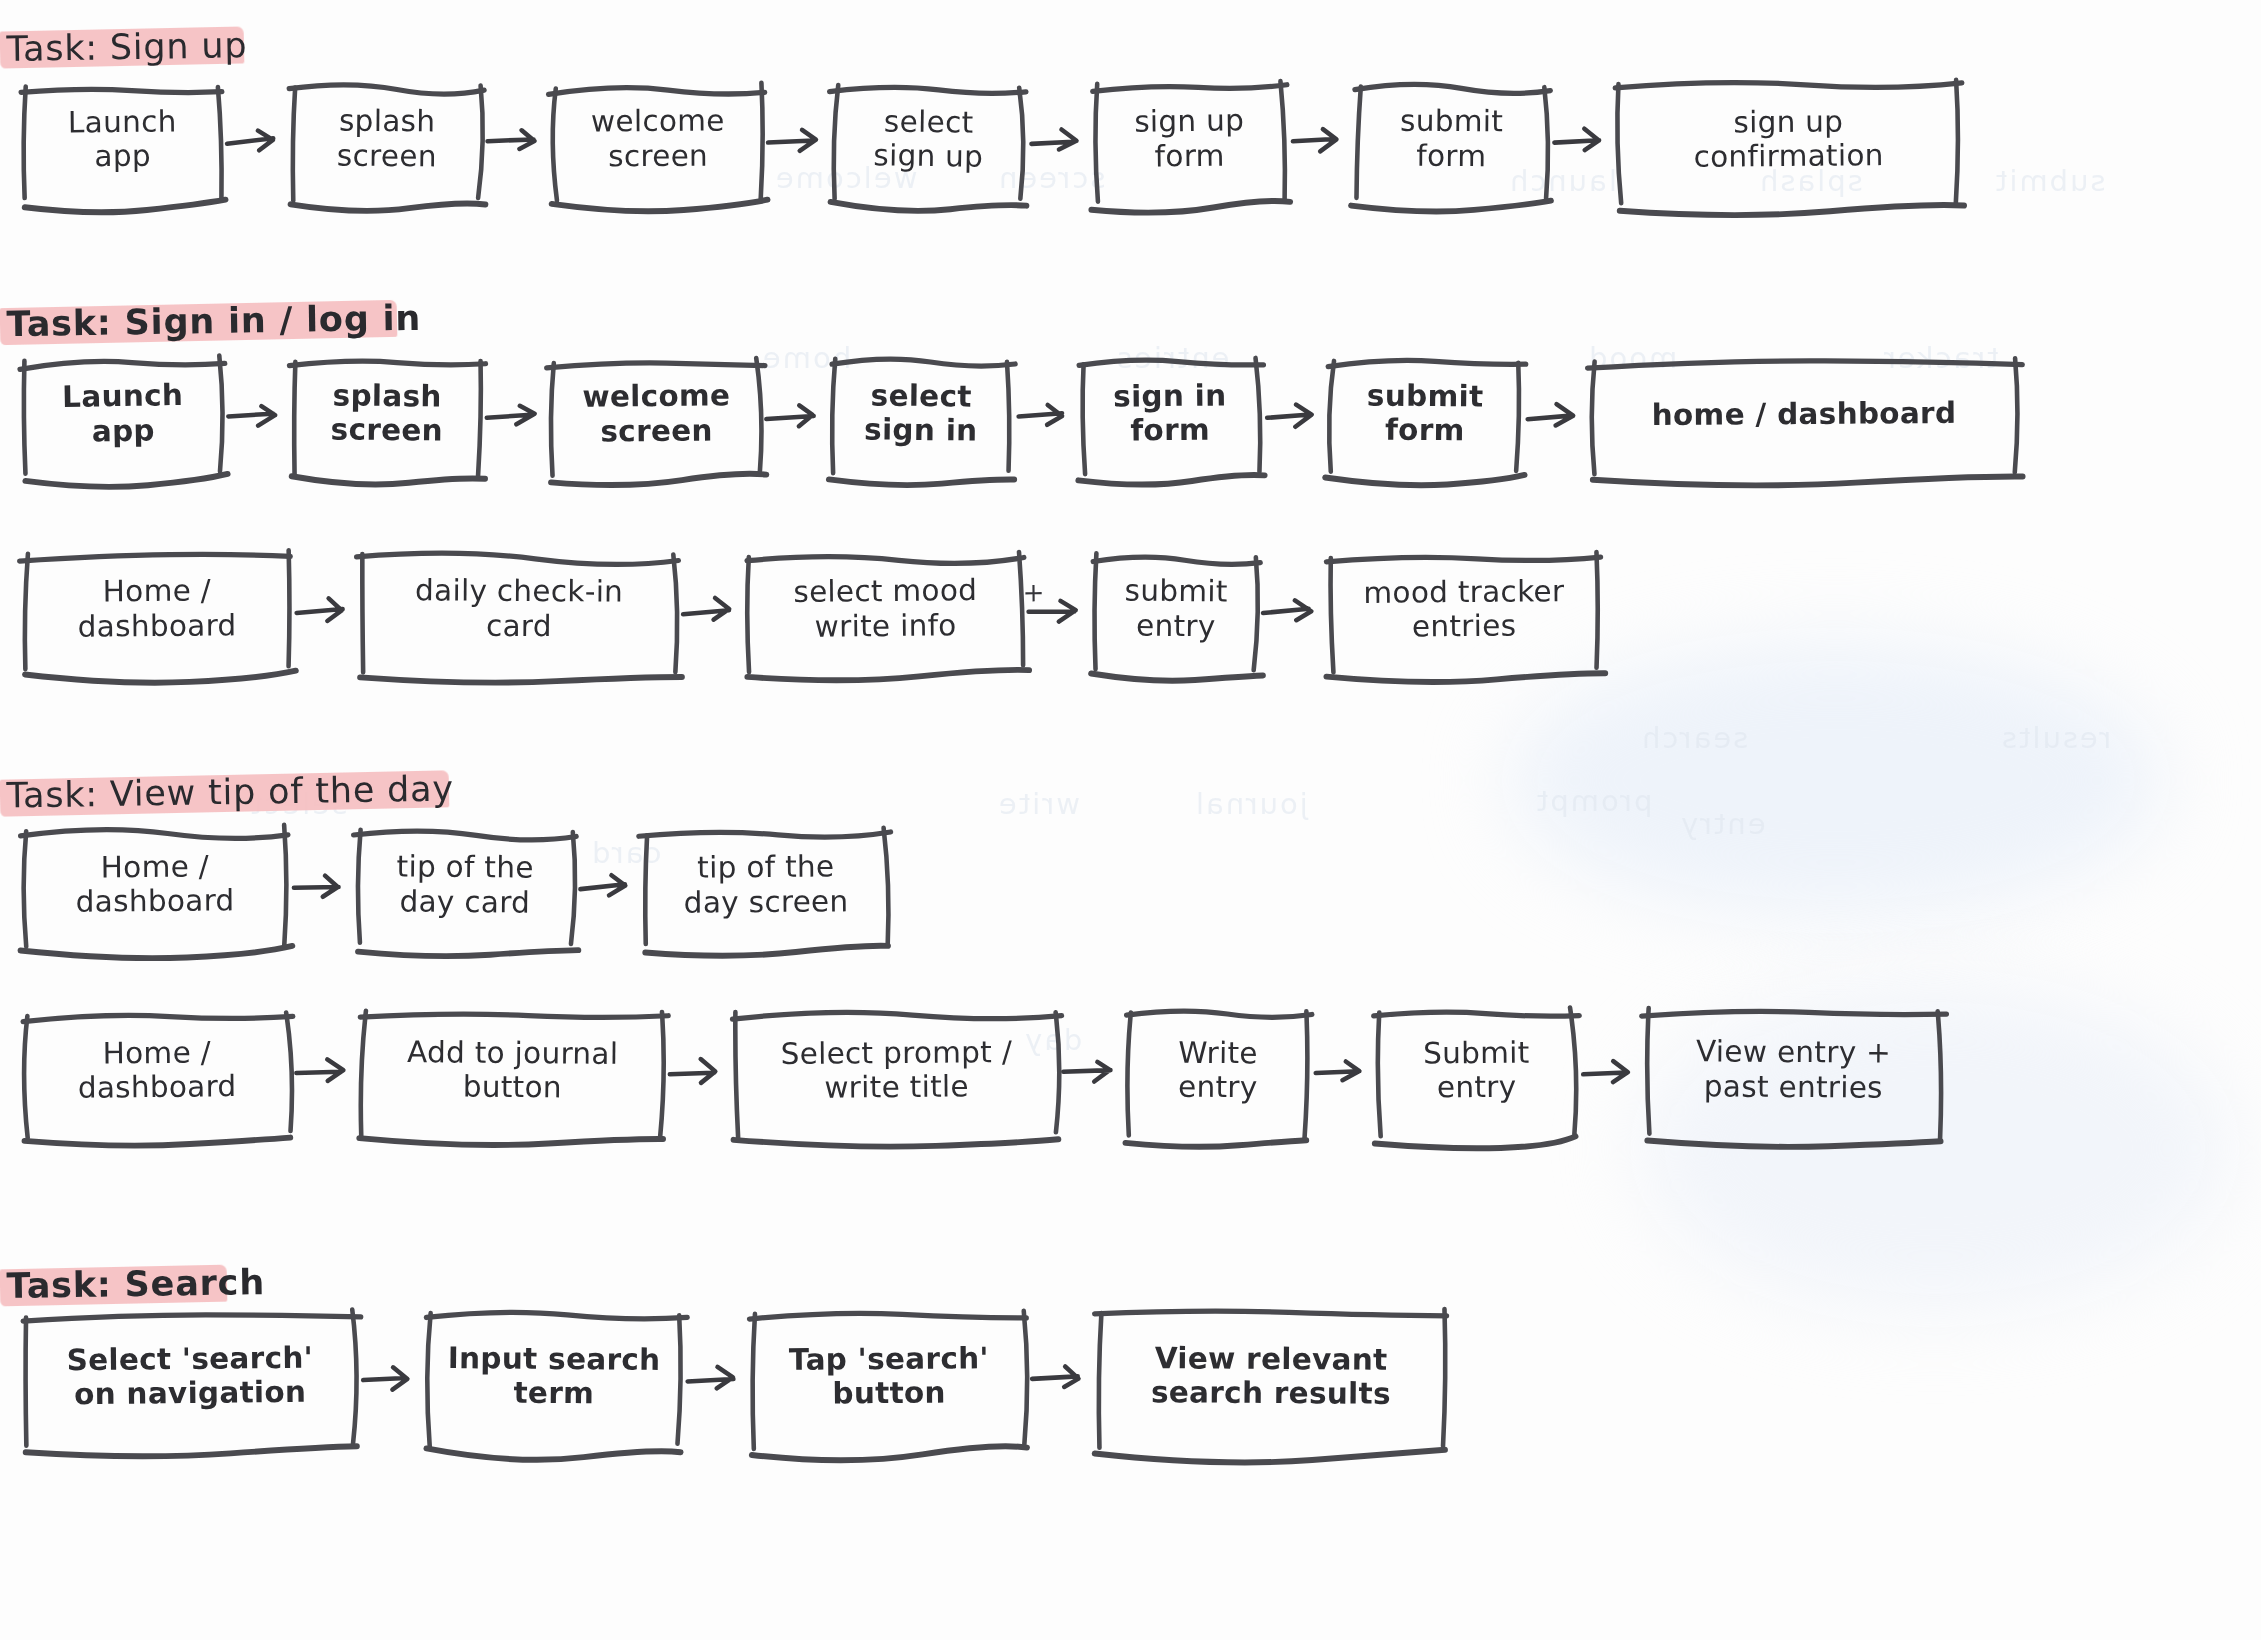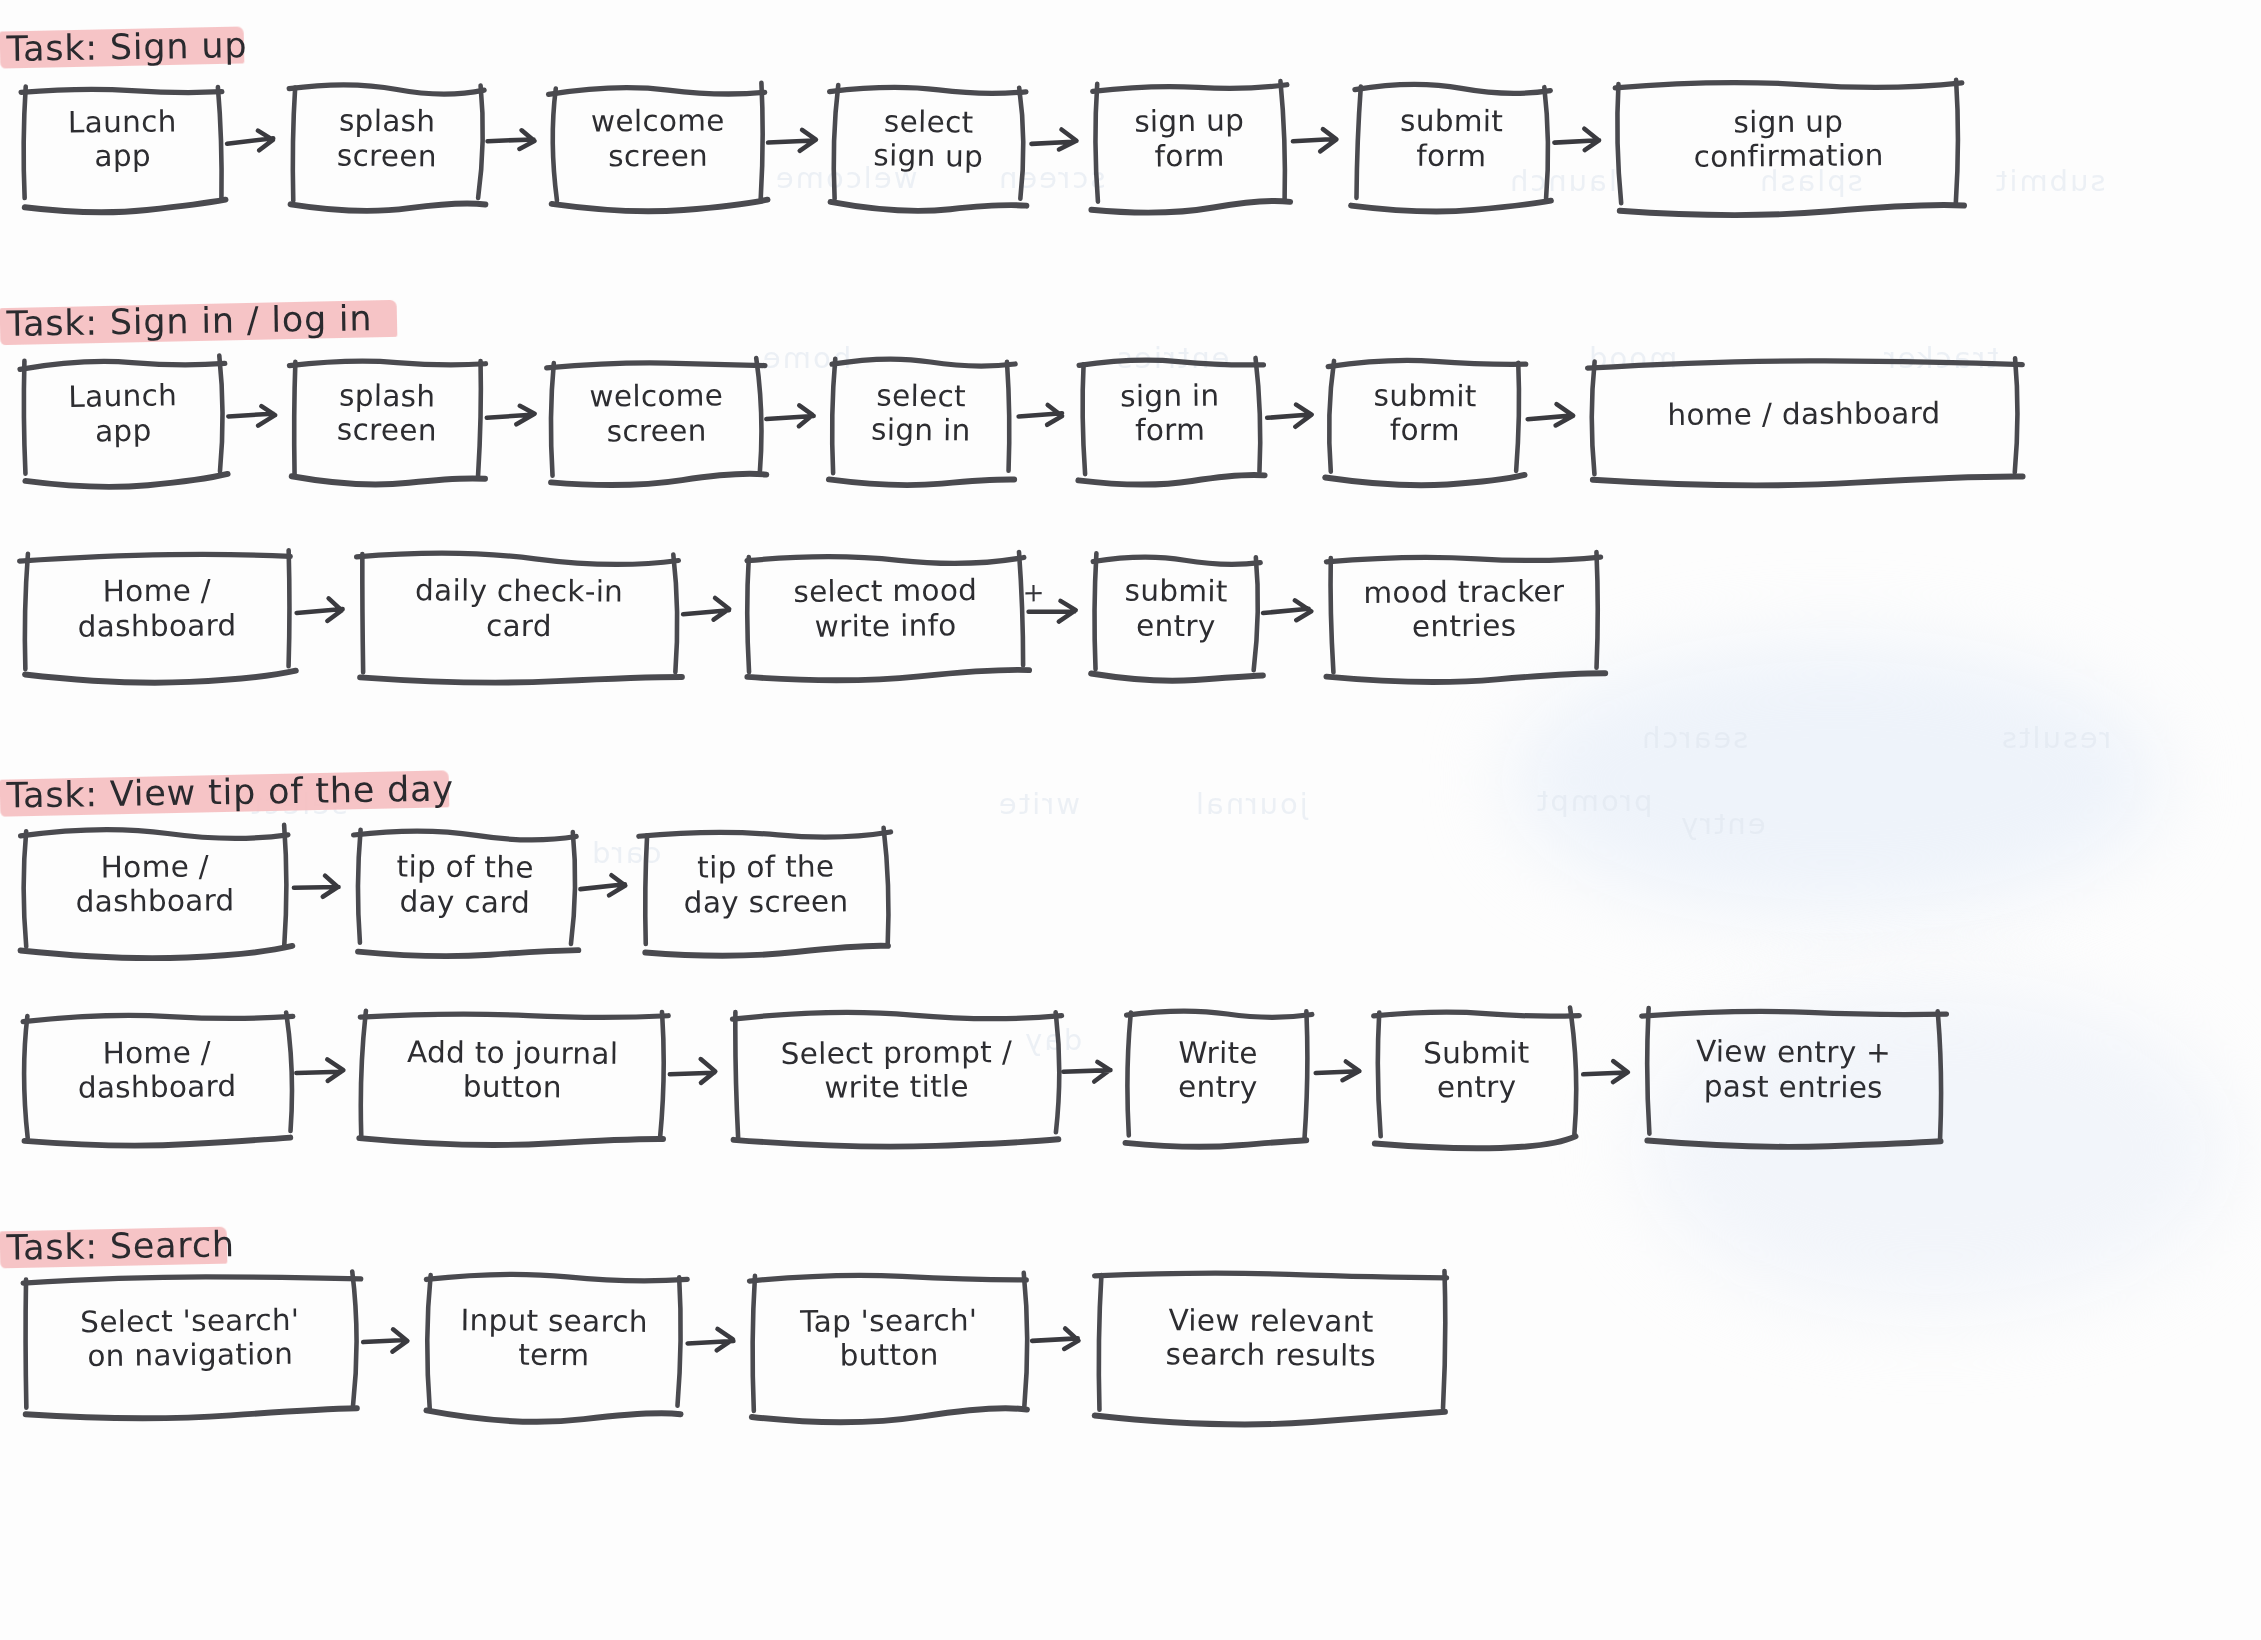--- a/index.html
+++ b/index.html
@@ -341,21 +341,21 @@
                 <path d="M 1.4594907407407405 -2.0115912208504803
       Q -4.11937585733882 86 4.0317901234567906 179.26382030178326" stroke-width="7"></path>
                 <path d="M 516.3623971193416 -4.101954732510288
       Q 521.4096021947873 86 514.3004372427984 183.51296296296297" stroke-width="7"></path>
               </svg>
             </div>
             <div class="label">sign up
 confirmation</div>
           </div>
         </div></section>
-      <section class="task" style="top: 298px;"><div class="task-title-wrap"><div class="hl" style="width: 397px;"></div><div class="task-title">Task: Sign in / log in</div></div><div class="flow">
+      <section class="task" style="top: 298px; font-weight: bold;"><div class="task-title-wrap"><div class="hl" style="width: 397px;"></div><div class="task-title">Task: Sign in / log in</div></div><div class="flow">
           <div class="node" style="width: 198px; height: 106px; transform: rotate(-1deg);">
             <div class="frame">
               <svg viewBox="0 0 302 162" preserveAspectRatio="none">
                 <path d="M -4.826406035665295 8.46602366255144
       Q 90.6 -6.409979423868313 166.10000000000002 1.1156721536351166
       T 307.55727023319616 4.861008230452675" stroke-width="8"></path>
                 <path d="M 0.41015089163237306 179.14132373113856
       Q 105.69999999999999 194.92824074074073 187.24 188.9442729766804
       T 308.96690672153636 173.85010288065843" stroke-width="9"></path>
                 <path d="M 2.12309670781893 -4.412791495198903
@@ -829,21 +829,21 @@
                 <path d="M 3.395216049382716 -4.436796982167353
       Q -0.9581618655692727 90 5.870293209876543 187.15342935528122" stroke-width="7"></path>
                 <path d="M 444.3027520576132 -2.446913580246914
       Q 452.94735939643346 90 449.3102366255144 191.70504115226336" stroke-width="7"></path>
               </svg>
             </div>
             <div class="label">View entry +
 past entries</div>
           </div>
         </div></section>
-      <section class="task" style="top: 1223px;"><div class="task-title-wrap"><div class="hl" style="width: 227px;"></div><div class="task-title">Task: Search</div></div><div class="flow">
+      <section class="task" style="top: 1261px; font-weight: bold;"><div class="task-title-wrap"><div class="hl" style="width: 227px;"></div><div class="task-title">Task: Search</div></div><div class="flow">
           <div class="node" style="width: 332px; height: 125px; transform: rotate(-0.6deg);">
             <div class="frame">
               <svg viewBox="0 0 506 190" preserveAspectRatio="none">
                 <path d="M -0.39358710562414245 6.7026748971193415
       Q 151.79999999999998 -1.2547582304526754 278.3 0.08552812071330607
       T 514.1876200274348 5.7444444444444445" stroke-width="8"></path>
                 <path d="M 1.460433813443072 206.08648834019203
       Q 177.1 219.1482767489712 313.71999999999997 210.98820301783266
       T 506.2085476680384 202.25205761316872" stroke-width="9"></path>
                 <path d="M 4.058822016460905 1.1620027434842246

